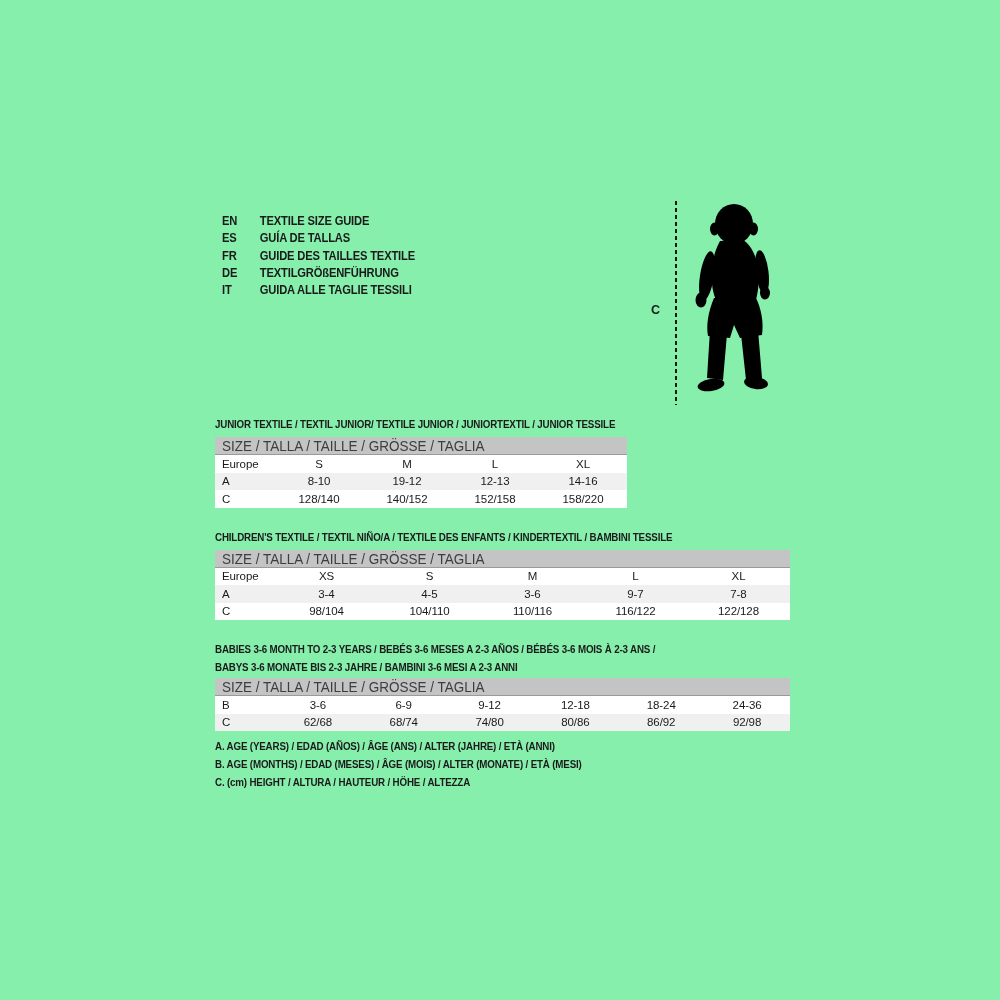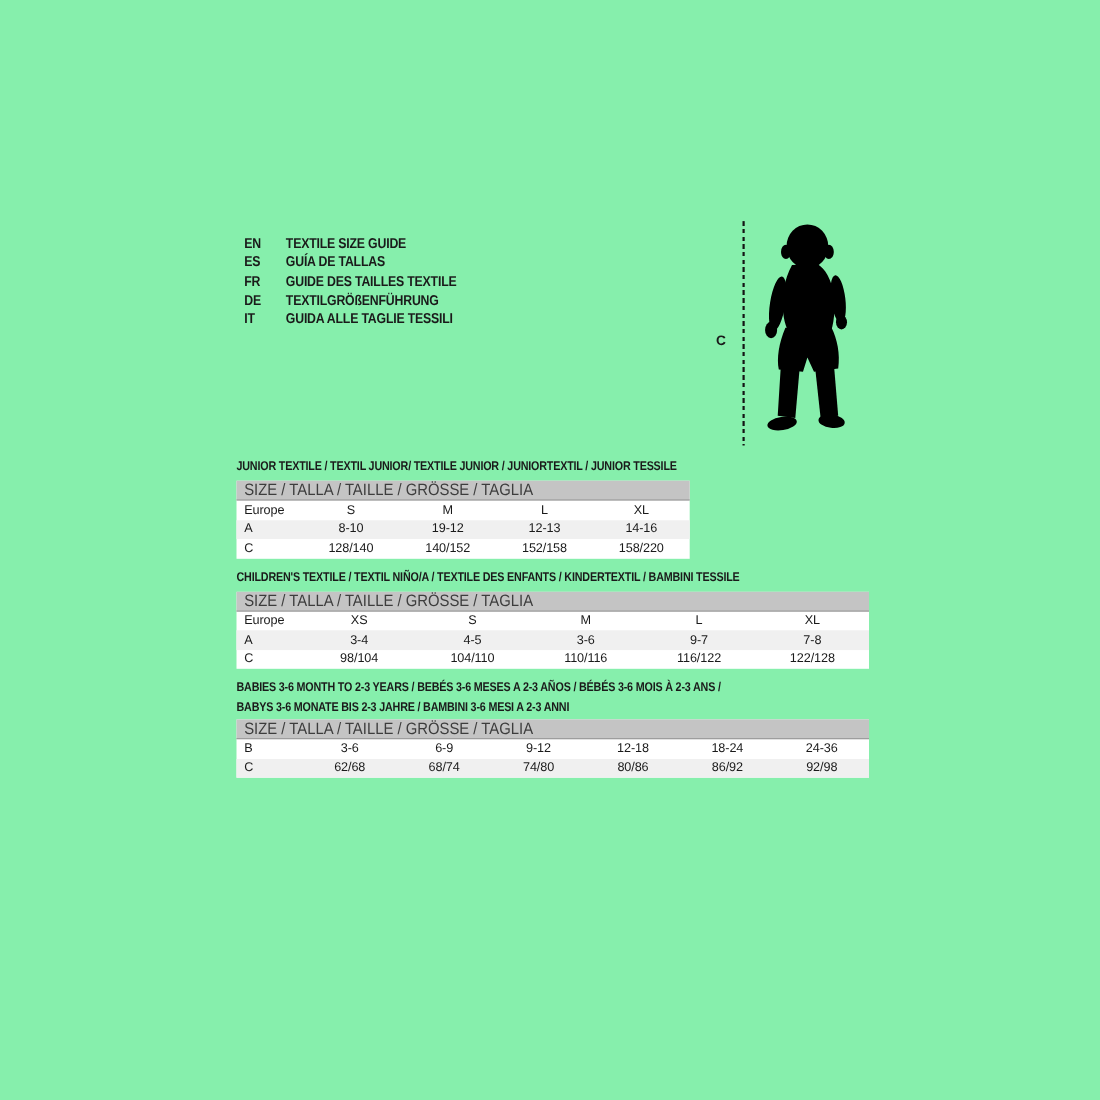--- a/index.html
+++ b/index.html
@@ -13,21 +13,21 @@
   .lang-code{width:44px;flex:0 0 44px;}
 
   
   .height-line{position:absolute;left:675px;top:201px;width:2px;height:204px;
                background:repeating-linear-gradient(to bottom,#141414 0 4px,transparent 4px 7px);}
   .height-label{position:absolute;left:651px;top:303px;font-size:12.5px;font-weight:bold;}
   .silhouette{position:absolute;left:686px;top:202px;width:90px;height:202px;}
 
   
   .sections{position:absolute;left:215px;top:415px;width:575px;}
-  .section + .section{margin-top:8px;}
+  .section + .section{margin-top:20px;}
   .section-title{font-weight:bold;font-size:11.5px;line-height:18px;letter-spacing:-0.2px;
                  transform:scaleX(0.85);transform-origin:left top;white-space:nowrap;margin-bottom:4px;}
   .section-title.tight{margin-bottom:0;}
   .section-title.last-line{margin-bottom:2px;}
   .size-table{background:#ffffff;}
   .size-bar{height:18px;background:#c4c4c4;border-bottom:1px solid #9a9a9a;box-sizing:border-box;
             color:#3d3d3d;font-size:15px;line-height:17px;padding-left:7px;overflow:hidden;}
   .size-bar-text{display:inline-block;transform:scaleX(0.9);transform-origin:left center;white-space:nowrap;}
   .t-row{display:flex;height:17.5px;align-items:center;font-size:11.5px;letter-spacing:-0.1px;}
   .t-row.shaded{background:#f0f0f0;}
@@ -171,14 +171,19 @@
             <span class="t-cell">68/74</span>
             <span class="t-cell">74/80</span>
             <span class="t-cell">80/86</span>
             <span class="t-cell">86/92</span>
             <span class="t-cell">92/98</span>
           </div>
         </div>
       </section>
     </div>
 
+  <div class="footnotes">
+      <div class="footnote">A. AGE (YEARS) / EDAD (AÑOS) / ÂGE (ANS) / ALTER (JAHRE) / ETÀ (ANNI)</div>
+      <div class="footnote">B. AGE (MONTHS) / EDAD (MESES) / ÂGE (MOIS) / ALTER (MONATE) / ETÀ (MESI)</div>
+      <div class="footnote">C. (cm) HEIGHT / ALTURA / HAUTEUR / HÖHE / ALTEZZA</div>
+    </div>
 
 </div>
 
 </body></html>

